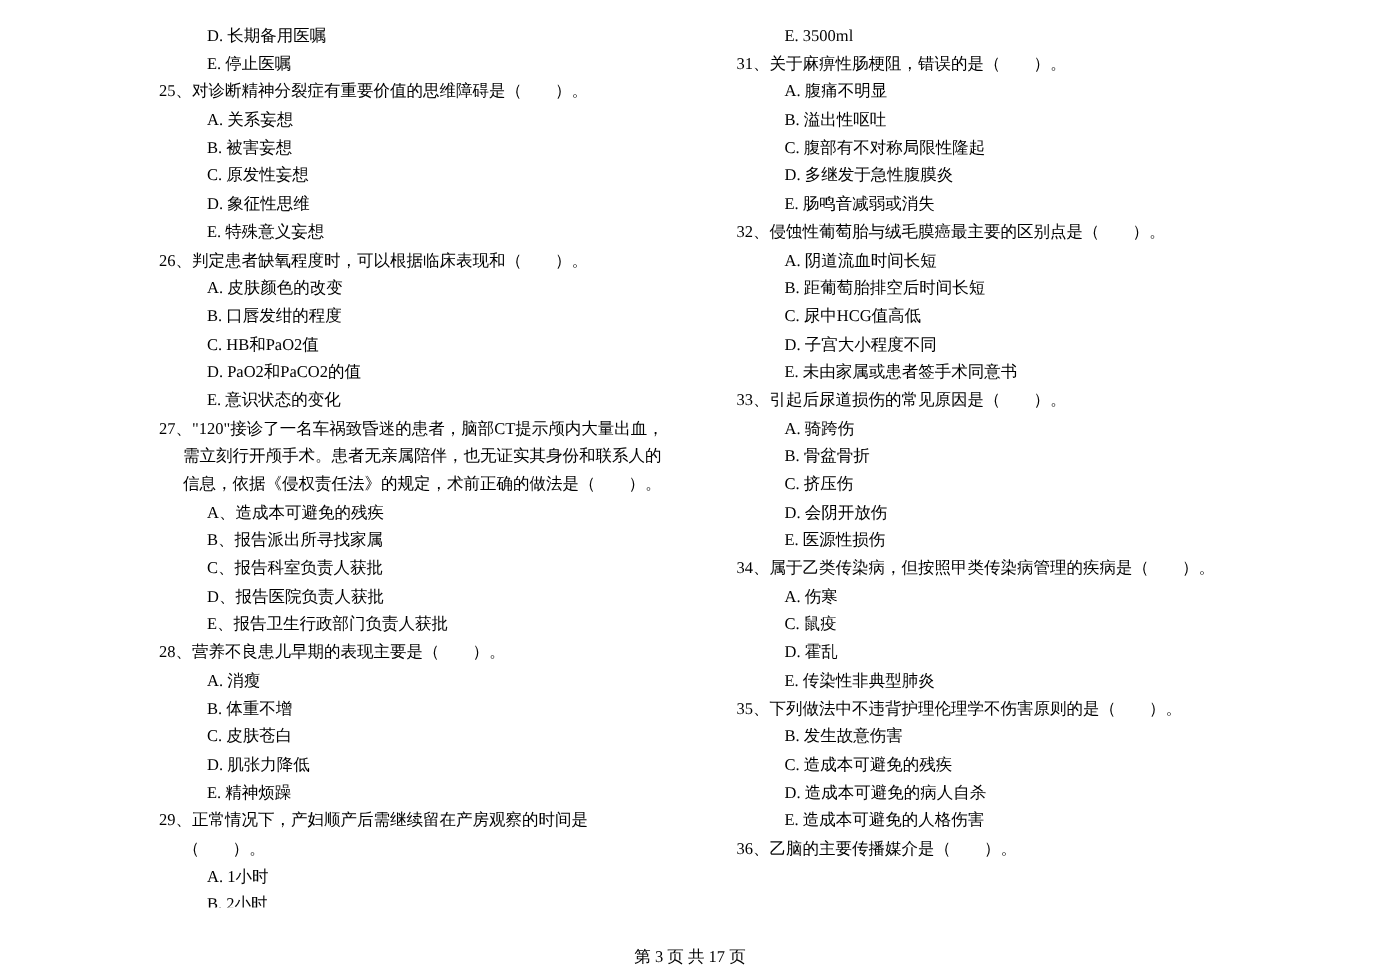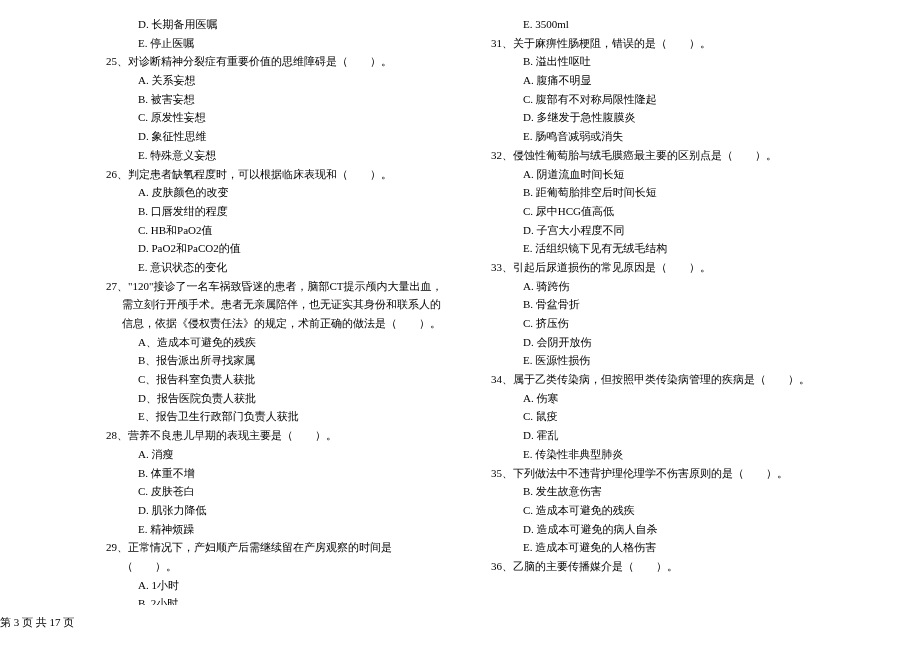--- a/index.html
+++ b/index.html
@@ -29,21 +29,22 @@
     }
     .option {
       padding-left: 48px;
     }
     .question {
       padding-left: 16px;
       text-indent: -16px;
       margin-left: 16px;
     }
     .footer {
-      margin-top: 8px;
+      text-align: center;
+      margin-top: 24px;
       font-size: 11px;
     }
   </style>
 </head>
 <body>
 
 <div class="page">
   <div class="column" id="left-col">
       <div class="option">D. 长期备用医嘱</div>
       <div class="option">E. 停止医嘱</div>
@@ -72,31 +73,31 @@
       <div class="option">D. 肌张力降低</div>
       <div class="option">E. 精神烦躁</div>
       <div class="question">29、正常情况下，产妇顺产后需继续留在产房观察的时间是（　　）。</div>
       <div class="option">A. 1小时</div>
       <div class="option">B. 2小时</div>
       <div class="option">C. 3小时</div>
     </div>
   <div class="column" id="right-col">
       <div class="option">E. 3500ml</div>
       <div class="question">31、关于麻痹性肠梗阻，错误的是（　　）。</div>
+      <div class="option">A. 腹痛不明显</div>
       <div class="option">B. 溢出性呕吐</div>
-      <div class="option">A. 腹痛不明显</div>
       <div class="option">C. 腹部有不对称局限性隆起</div>
       <div class="option">D. 多继发于急性腹膜炎</div>
       <div class="option">E. 肠鸣音减弱或消失</div>
       <div class="question">32、侵蚀性葡萄胎与绒毛膜癌最主要的区别点是（　　）。</div>
       <div class="option">A. 阴道流血时间长短</div>
       <div class="option">B. 距葡萄胎排空后时间长短</div>
       <div class="option">C. 尿中HCG值高低</div>
       <div class="option">D. 子宫大小程度不同</div>
-      <div class="option">E. 活组织镜下见有无绒毛结构</div>
+      <div class="option">E. 未由家属或患者签手术同意书</div>
       <div class="question">33、引起后尿道损伤的常见原因是（　　）。</div>
       <div class="option">A. 骑跨伤</div>
       <div class="option">B. 骨盆骨折</div>
       <div class="option">C. 挤压伤</div>
       <div class="option">D. 会阴开放伤</div>
       <div class="option">E. 医源性损伤</div>
       <div class="question">34、属于乙类传染病，但按照甲类传染病管理的疾病是（　　）。</div>
       <div class="option">A. 伤寒</div>
       <div class="option">C. 鼠疫</div>
       <div class="option">D. 霍乱</div>

